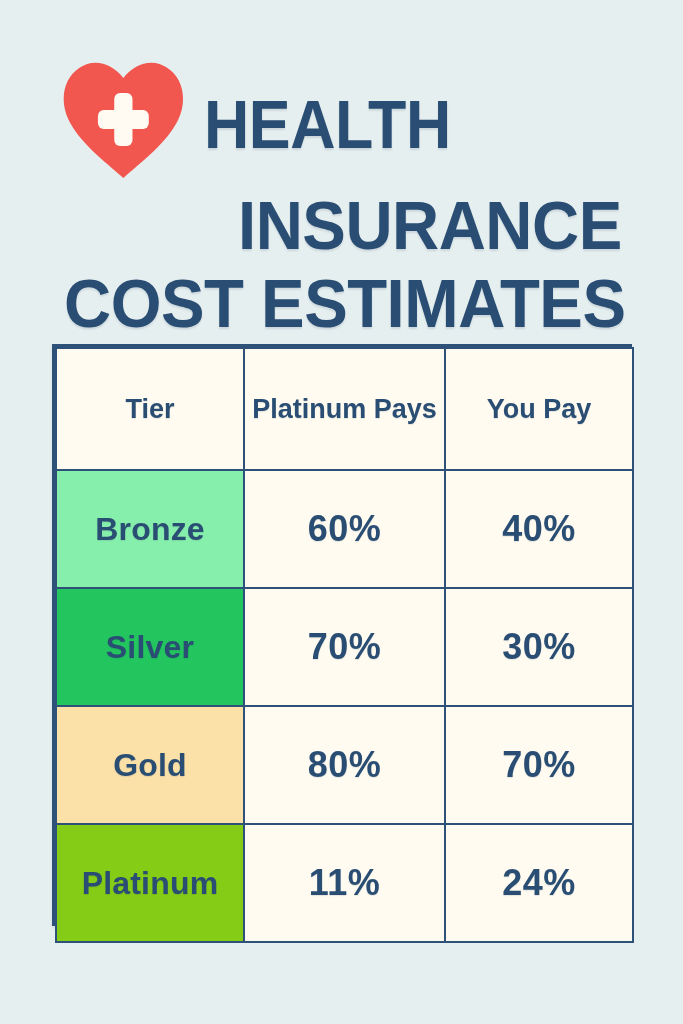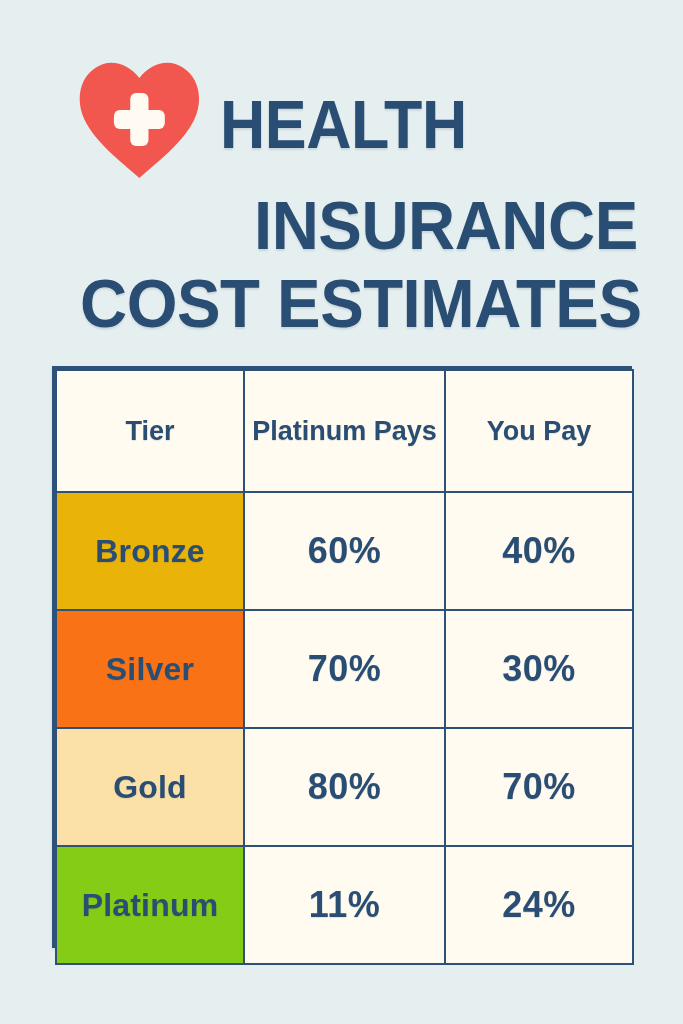--- a/index.html
+++ b/index.html
@@ -22,21 +22,21 @@
     height: 1024px;
     background: #e6eff0;
   }
 
   
   .title-block {
     position: absolute;
     left: 0;
     top: 62px;
     width: 683px;
-    padding: 0 28px 0 76px;
+    padding: 0 28px 0 60px;
     box-sizing: border-box;
   }
 
   .title-line {
     color: #2a4e73;
     font-family: "Liberation Sans", sans-serif;
     font-weight: 700;
     font-size: 68px;
     line-height: 78px;
     letter-spacing: -0.5px;
@@ -78,21 +78,20 @@
   .table-wrap {
     position: absolute;
     left: 52px;
     top: 344px;
     width: 580px;
     height: 582px;
     border: 3px solid #2d5179;
     box-sizing: border-box;
     background: #fffbf0;
     box-shadow: 0 2px 3px rgba(40, 70, 100, 0.10);
-    margin-top: 22px;
   }
 
   table.cost-table {
     width: 100%;
     height: 100%;
     border-collapse: collapse;
     table-layout: fixed;
   }
 
   table.cost-table col.col-tier  { width: 188px; }
@@ -163,26 +162,26 @@
       </colgroup>
       <thead>
         <tr>
           <th>Tier</th>
           <th>Platinum Pays</th>
           <th>You Pay</th>
         </tr>
       </thead>
       <tbody id="table-body">
           <tr>
-            <td class="tier-cell" style="background: #eab308;">Bronze</td>
+            <td class="tier-cell" style="background: #86efac;">Bronze</td>
             <td class="pct-cell">60%</td>
             <td class="pct-cell">40%</td>
           </tr>
           <tr>
-            <td class="tier-cell" style="background: #f97316;">Silver</td>
+            <td class="tier-cell" style="background: #22c55e;">Silver</td>
             <td class="pct-cell">70%</td>
             <td class="pct-cell">30%</td>
           </tr>
           <tr>
             <td class="tier-cell" style="background: rgb(251, 224, 168);">Gold</td>
             <td class="pct-cell">80%</td>
             <td class="pct-cell">70%</td>
           </tr>
           <tr>
             <td class="tier-cell" style="background: #84cc16;">Platinum</td>

